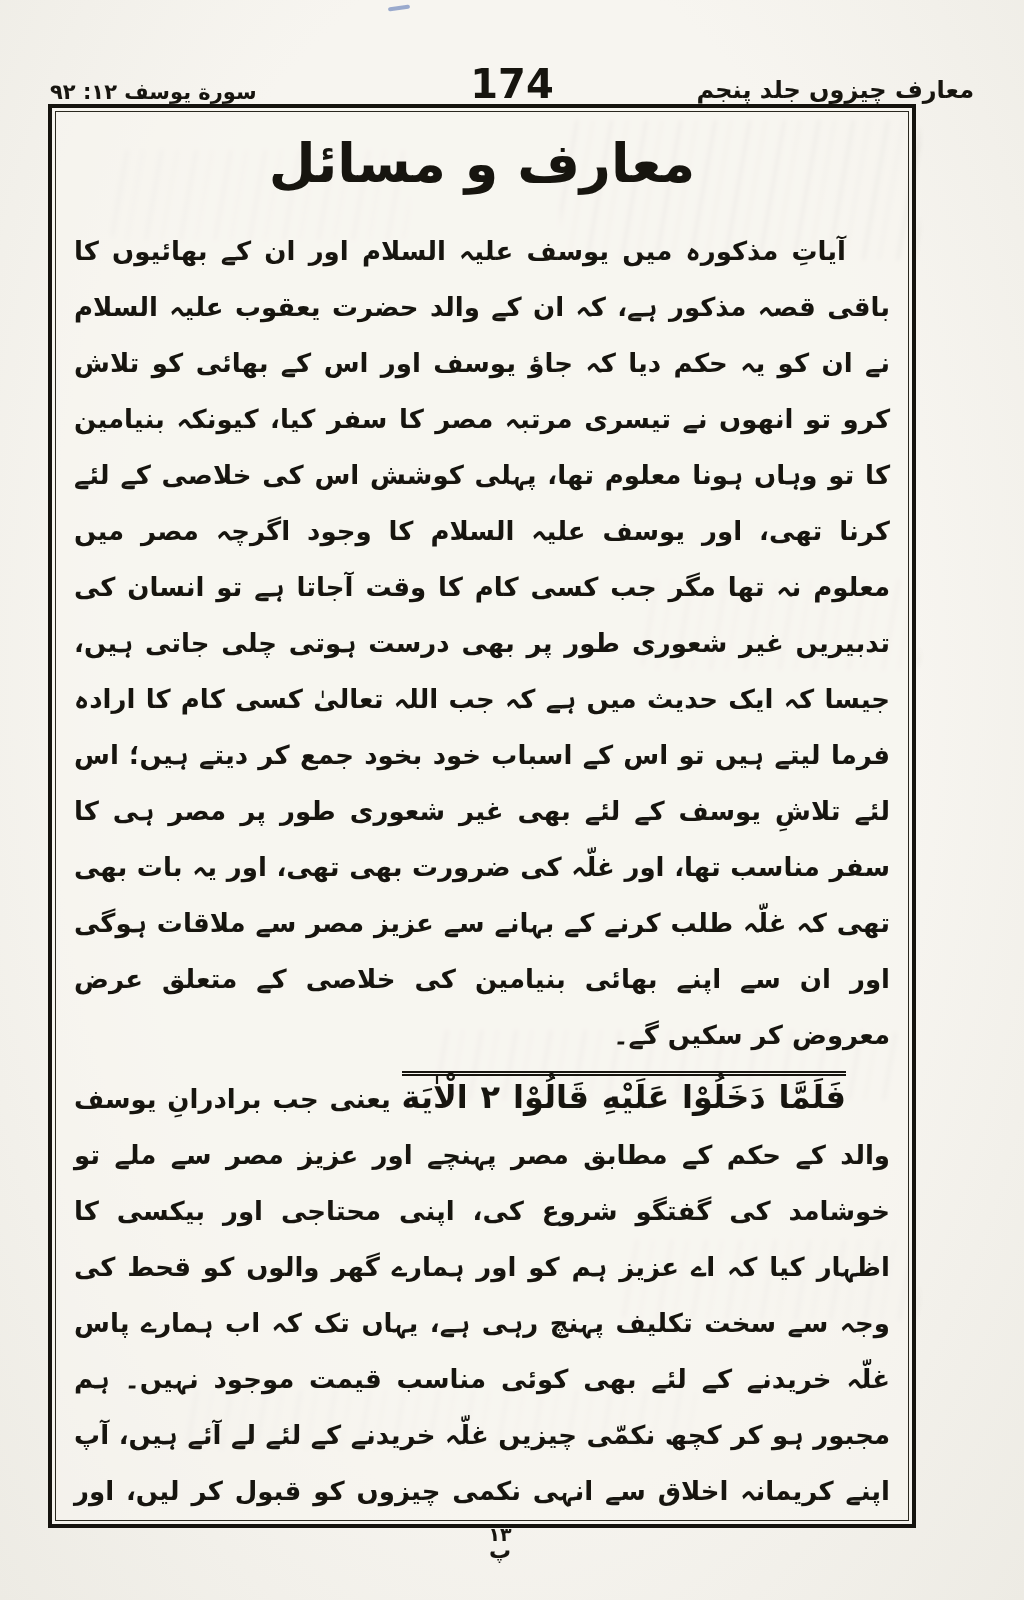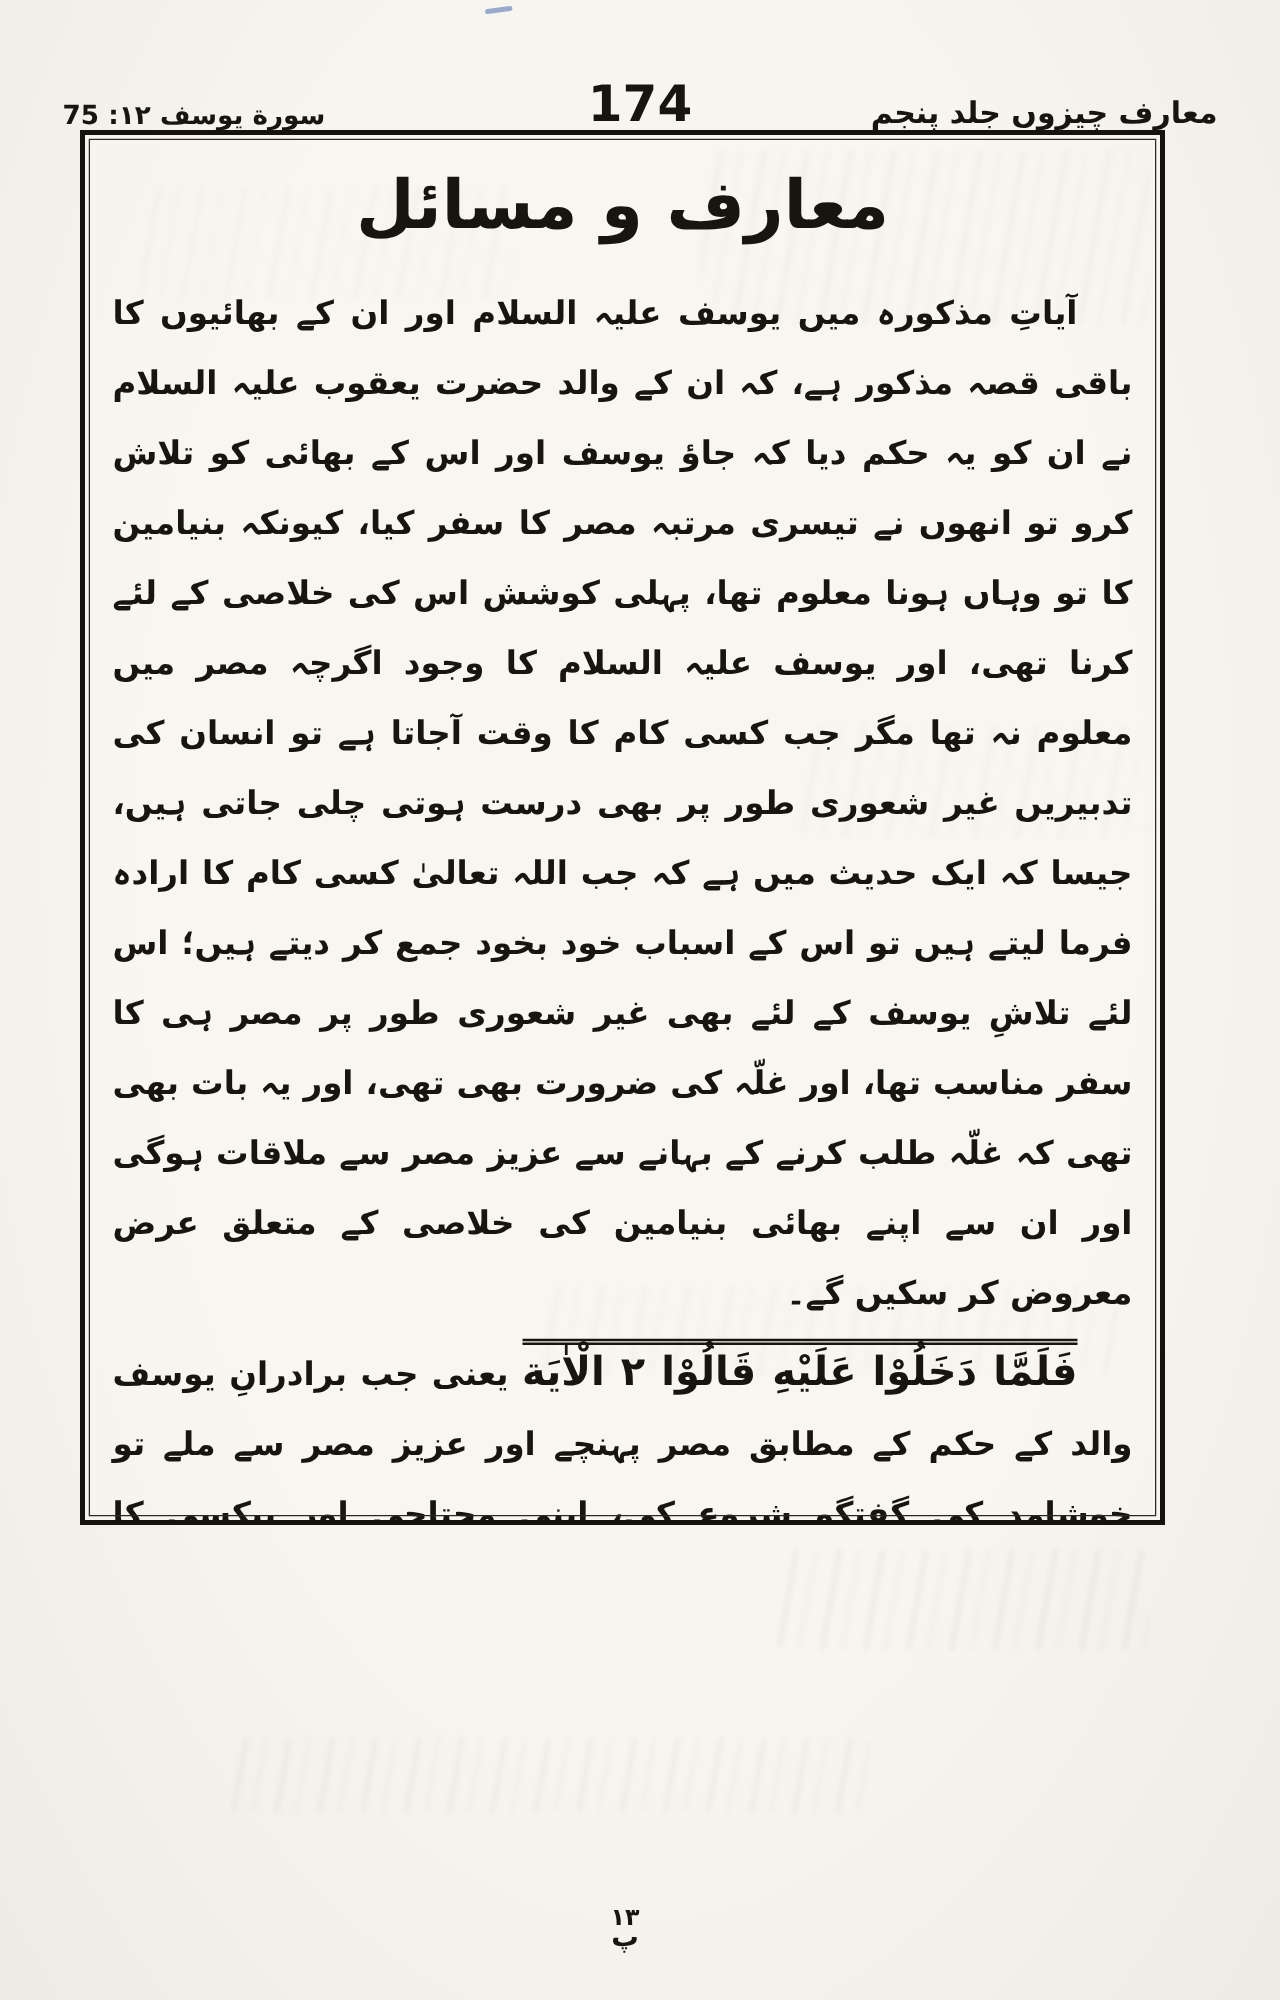--- a/index.html
+++ b/index.html
@@ -27,21 +27,21 @@
   .page-header{
     position:absolute;top:34px;left:0;width:1024px;height:70px;
     display:grid;grid-template-columns:1fr auto 1fr;align-items:end;
     padding:0 50px;box-sizing:border-box;direction:rtl;z-index:2;
   }
   .hdr-volume{font-size:24px;font-weight:bold;text-align:right;}
   .hdr-page{font-size:40px;font-weight:bold;line-height:1;padding:0 10px;}
   .hdr-ref{font-size:21px;font-weight:bold;text-align:left;}
 
   .content-box{
-    position:absolute;left:64px;top:104px;width:868px;height:1116px;
+    position:absolute;left:48px;top:104px;width:868px;height:1424px;
     box-sizing:border-box;border:4px solid #15130e;z-index:2;
     padding:14px 22px 26px;overflow:hidden;background:rgba(247,245,240,.55);
   }
   .content-box::before{
     content:"";position:absolute;inset:3px;border:1px solid #2a281f;
     pointer-events:none;
   }
   .section-title{
     margin:10px 0 26px;text-align:center;direction:rtl;
     font-size:54px;font-weight:bold;letter-spacing:1px;line-height:1.2;
@@ -71,21 +71,21 @@
 <div class="bleed" style="left:110px;top:150px;width:300px;height:90px;opacity:.35;"></div>
 <div class="bleed" style="left:640px;top:580px;width:280px;height:90px;opacity:.4;"></div>
 <div class="bleed" style="left:430px;top:1030px;width:470px;height:70px;opacity:.45;"></div>
 <div class="bleed" style="left:620px;top:1240px;width:300px;height:80px;opacity:.4;"></div>
 <div class="bleed" style="left:180px;top:1390px;width:520px;height:60px;opacity:.35;"></div>
 <div class="artifact-blue"></div>
 
 <div class="page-header">
   <div class="hdr-volume">معارف چیزوں جلد پنجم</div>
   <div class="hdr-page">174</div>
-  <div class="hdr-ref">سورة يوسف ۱۲: 75</div>
+  <div class="hdr-ref">سورة يوسف ۱۲: ۹۲</div>
 </div>
 
 <div class="content-box">
   <h1 class="section-title">معارف و مسائل</h1>
 
   <p class="para">آیاتِ مذکورہ میں یوسف علیہ السلام اور ان کے بھائیوں کا باقی قصہ مذکور ہے، کہ ان کے والد حضرت یعقوب علیہ السلام نے ان کو یہ حکم دیا کہ جاؤ یوسف اور اس کے بھائی کو تلاش کرو تو انھوں نے تیسری مرتبہ مصر کا سفر کیا، کیونکہ بنیامین کا تو وہاں ہونا معلوم تھا، پہلی کوشش اس کی خلاصی کے لئے کرنا تھی، اور یوسف علیہ السلام کا وجود اگرچہ مصر میں معلوم نہ تھا مگر جب کسی کام کا وقت آجاتا ہے تو انسان کی تدبیریں غیر شعوری طور پر بھی درست ہوتی چلی جاتی ہیں، جیسا کہ ایک حدیث میں ہے کہ جب اللہ تعالیٰ کسی کام کا ارادہ فرما لیتے ہیں تو اس کے اسباب خود بخود جمع کر دیتے ہیں؛ اس لئے تلاشِ یوسف کے لئے بھی غیر شعوری طور پر مصر ہی کا سفر مناسب تھا، اور غلّہ کی ضرورت بھی تھی، اور یہ بات بھی تھی کہ غلّہ طلب کرنے کے بہانے سے عزیز مصر سے ملاقات ہوگی اور ان سے اپنے بھائی بنیامین کی خلاصی کے متعلق عرض معروض کر سکیں گے۔</p>
 
   <p class="para"><span class="quran">فَلَمَّا دَخَلُوْا عَلَيْهِ قَالُوْا ۲ الْاٰیَة</span> <span>یعنی جب برادرانِ یوسف والد کے حکم کے مطابق مصر پہنچے اور عزیز مصر سے ملے تو خوشامد کی گفتگو شروع کی، اپنی محتاجی اور بیکسی کا اظہار کیا کہ اے عزیز ہم کو اور ہمارے گھر والوں کو قحط کی وجہ سے سخت تکلیف پہنچ رہی ہے، یہاں تک کہ اب ہمارے پاس غلّہ خریدنے کے لئے بھی کوئی مناسب قیمت موجود نہیں۔ ہم مجبور ہو کر کچھ نکمّی چیزیں غلّہ خریدنے کے لئے لے آئے ہیں، آپ اپنے کریمانہ اخلاق سے انہی نکمی چیزوں کو قبول کر لیں، اور ان کے بدلے میں غلّہ پورا اتنا ہی دے دیں جتنا اچھی قیمتی چیزوں کے بالمقابل دیا جاتا ہے، یہ ظاہر ہی کہ ہمارا کوئی استحقاق نہیں آپ ہم کو خیرات سمجھ کر دے دیجئے، بیشک اللہ تعالیٰ خیرات دینے والوں کو جزائے خیر دیتا ہے۔</span></p>
 
 </div>

